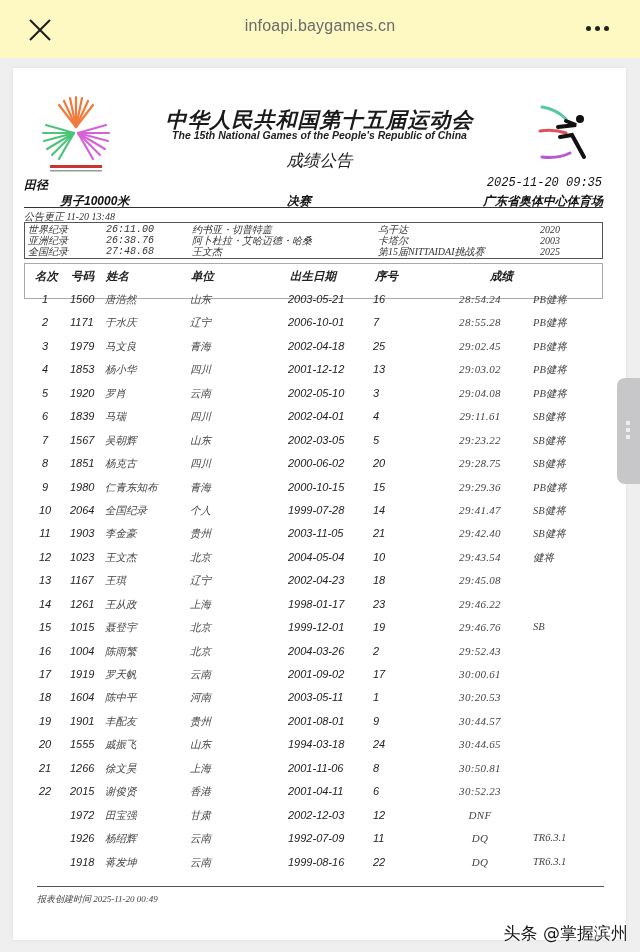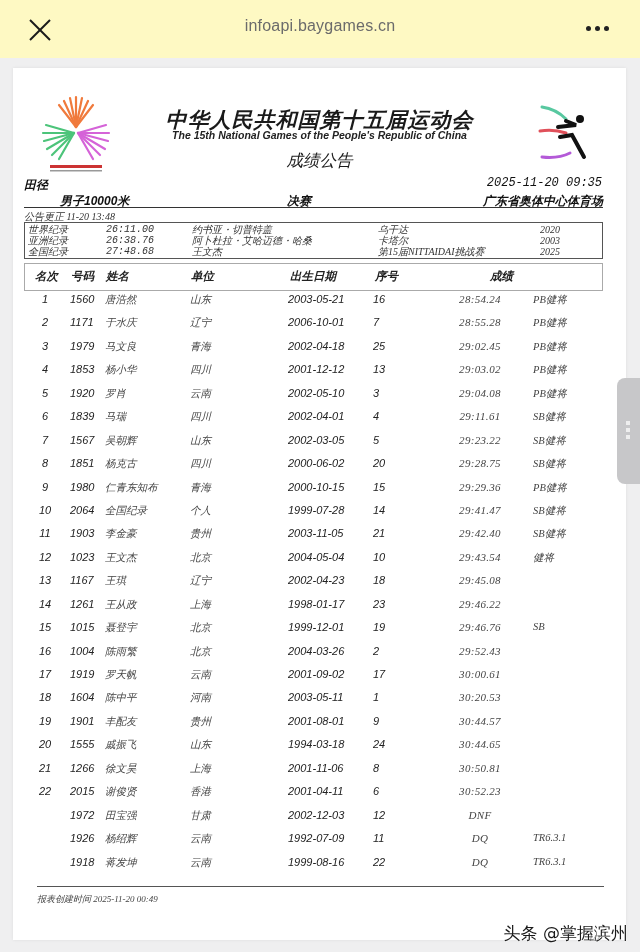--- a/index.html
+++ b/index.html
@@ -40,21 +40,21 @@
 
   .records { position: absolute; left: 11px; top: 154px; width: 579px; height: 37px; border: 1.5px solid #555; padding: 1px 3px; }
   .rec-row { position: relative; height: 11px; font-size: 10px; color: #333; line-height: 11px; }
   .rec-row span { position: absolute; top: 0; white-space: nowrap; }
   .rc-type { left: 0; }
   .rc-time { left: 78px; }
   .rc-name { left: 164px; }
   .rc-place { left: 350px; }
   .rc-year { left: 512px; }
 
-  .hdr-box { position: absolute; left: 11px; top: 195px; width: 579px; height: 28px; border: 1px solid #aaa; }
+  .hdr-box { position: absolute; left: 11px; top: 195px; width: 579px; height: 36px; border: 1px solid #aaa; }
   .hdr-box span { position: absolute; top: 5px; font-size: 11.5px; font-weight: bold; color: #222; font-family: "DejaVu Sans", sans-serif; }
 
   .rows { position: absolute; left: 0; top: 220px; width: 613px; }
   .row { position: relative; height: 23.45px; font-size: 11px; color: #222; }
   .row span { position: absolute; top: 5px; white-space: nowrap; }
   .c-rank { left: 23px; width: 18px; text-align: center; }
   .c-bib { left: 57px; }
   .c-name { left: 92px; color: #444; font-family: "DejaVu Serif", serif; font-size: 10.5px; }
   .c-unit { left: 177px; color: #444; font-family: "DejaVu Serif", serif; font-size: 10.5px; }
   .c-dob { left: 275px; }

